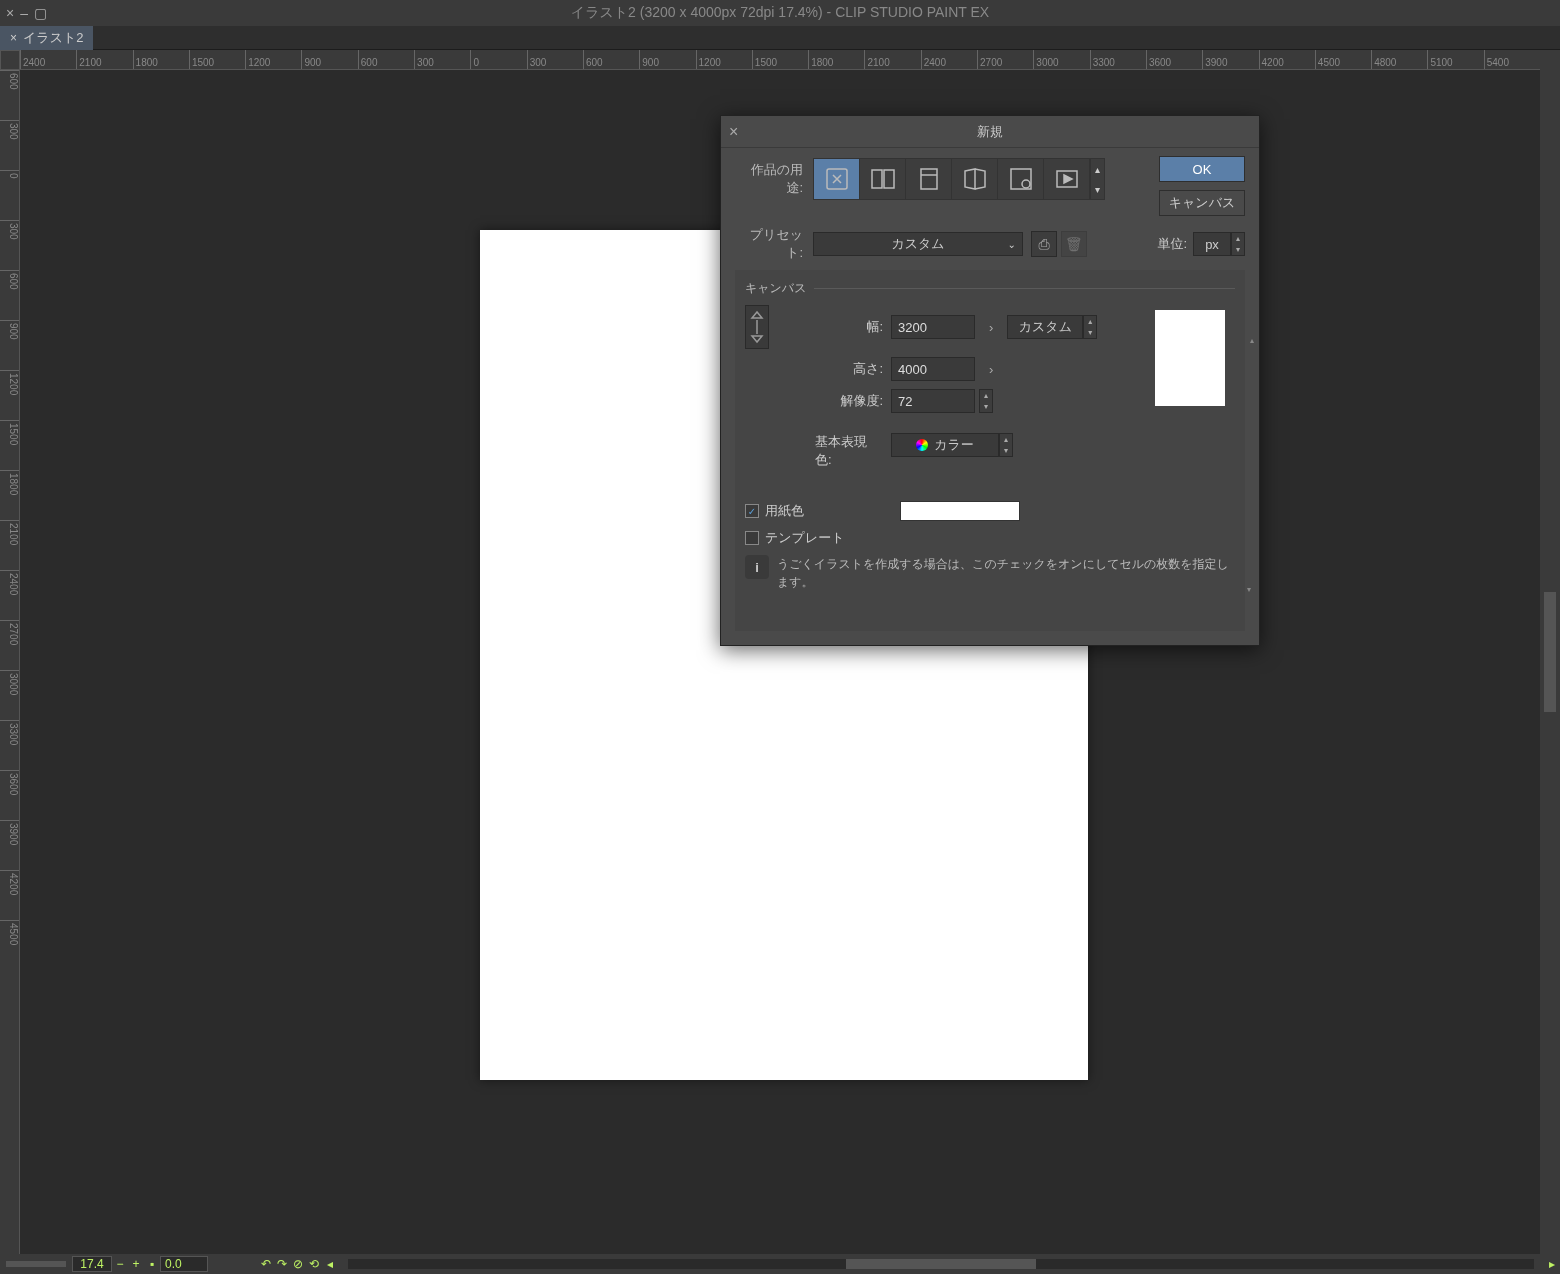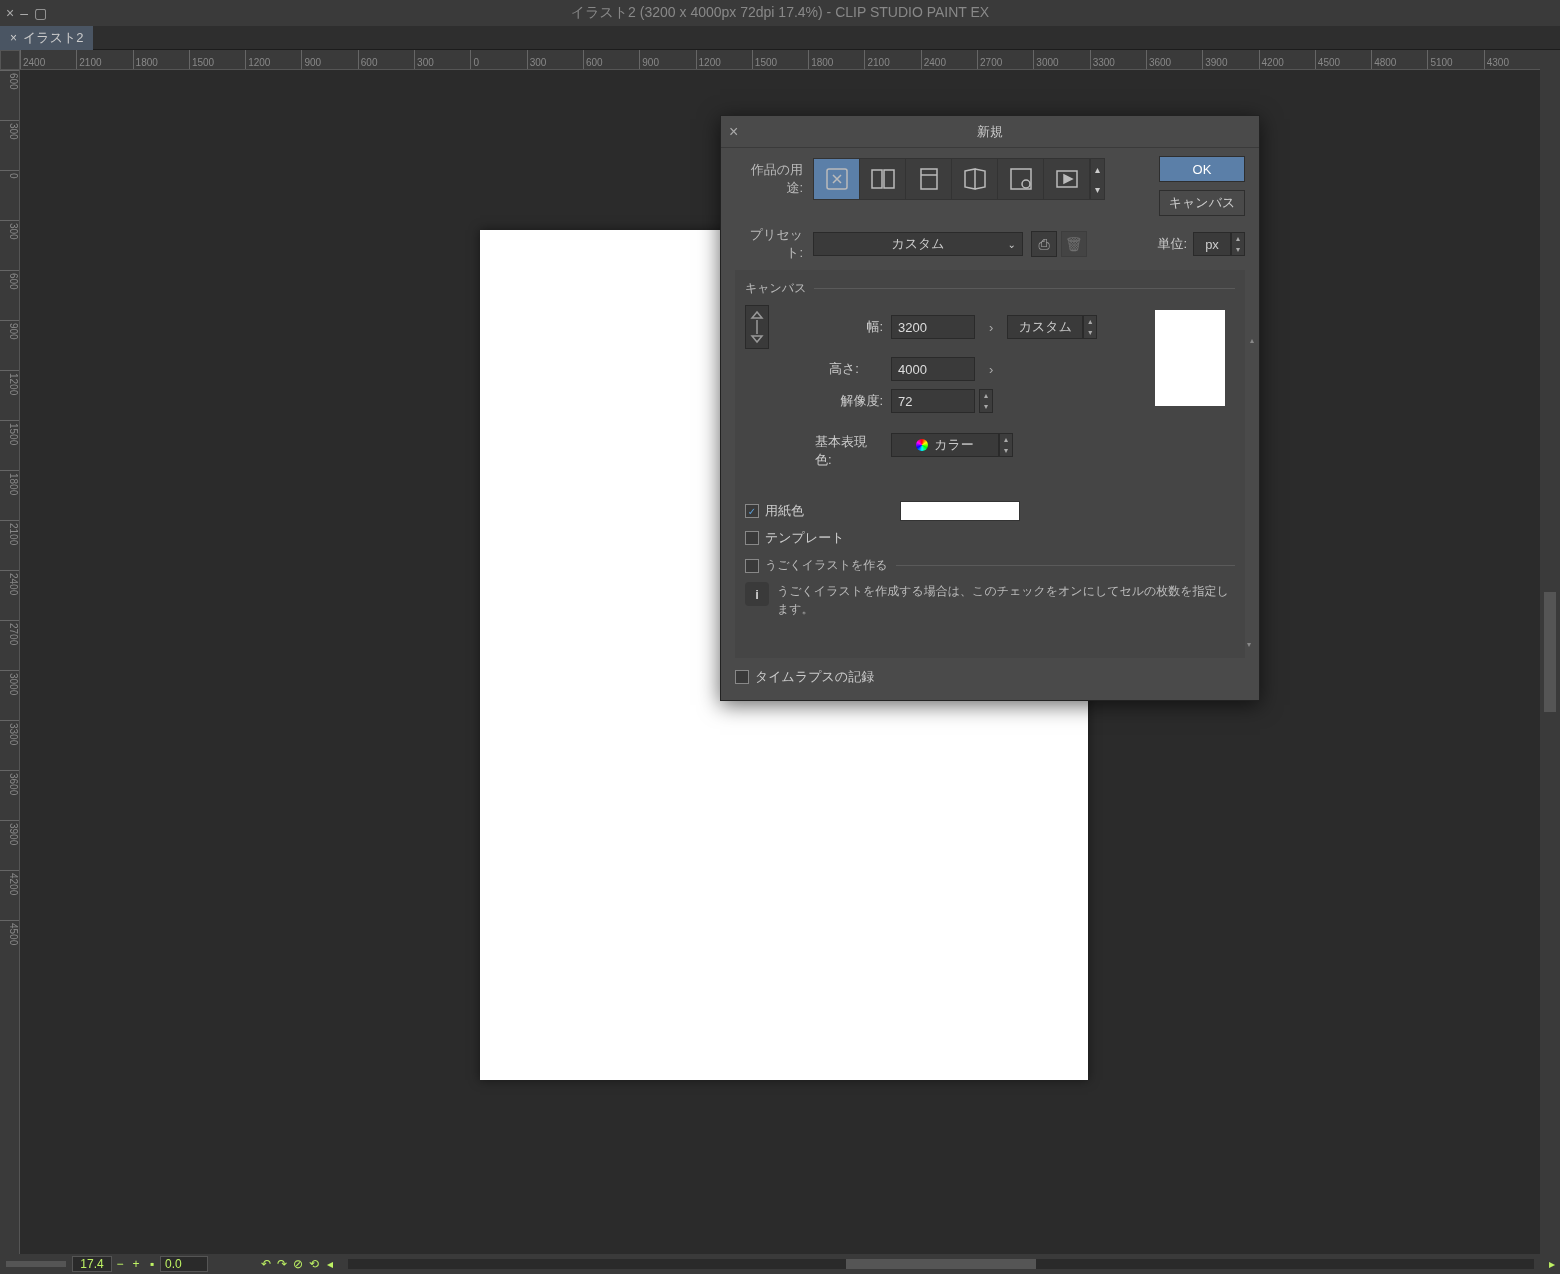--- a/index.html
+++ b/index.html
@@ -118,21 +118,21 @@
     <div class="tick">2400</div>
     <div class="tick">2700</div>
     <div class="tick">3000</div>
     <div class="tick">3300</div>
     <div class="tick">3600</div>
     <div class="tick">3900</div>
     <div class="tick">4200</div>
     <div class="tick">4500</div>
     <div class="tick">4800</div>
     <div class="tick">5100</div>
-    <div class="tick">4300</div>
+    <div class="tick">5400</div>
   </div>
 <div class="ruler-v" id="rv">
     <div class="tick">600</div>
     <div class="tick">300</div>
     <div class="tick">0</div>
     <div class="tick">300</div>
     <div class="tick">600</div>
     <div class="tick">900</div>
     <div class="tick">1200</div>
     <div class="tick">1500</div>
@@ -275,21 +275,21 @@
         <div class="dropdown" style="width:76px">
             <span>カスタム</span>
           </div>
         <div class="stepper">
             <div>▴</div>
             <div>▾</div>
           </div>
       </div>
       <div class="row">
         <div style="width:84px"></div>
-        <div style="width:62px; padding-right:8px;">高さ:</div>
+        <div style="width:62px; text-align:right; padding-right:8px;">高さ:</div>
         <input class="num-input" value="4000" style="">
         <div style="width:14px"></div>
         <span style="color:#aaa;">›</span>
       </div>
       <div class="row">
         <div style="width:84px"></div>
         <div style="width:62px; text-align:right; padding-right:8px;">解像度:</div>
         <input class="num-input" value="72" style="">
         <div style="width:4px"></div>
         <div class="stepper">
@@ -318,34 +318,25 @@
         <span class="checkbox">✓</span>
         <span>用紙色</span>
         <div style="width:96px"></div>
         <div class="colorwell"></div>
       </div>
       <div class="row">
         <span class="checkbox"></span>
         <span>テンプレート</span>
       </div>
 
-      <div class="section-hdr">
-          <span class="checkbox"></span>
-          <span>うごくイラストを作る</span>
-          <div class="line"></div>
-        </div>
       <div class="row" style="align-items:flex-start;">
         <div class="info-icon">i</div>
         <div class="helptxt">うごくイラストを作成する場合は、このチェックをオンにしてセルの枚数を指定します。</div>
       </div>
       <div style="height:28px"></div>
     </div>
     <div class="scroll-inner">
         <div class="ar">▴</div>
         <div class="ar" style="position:absolute;bottom:0;">▾</div>
       </div>
 
-    <div class="row" style="margin-top:10px; margin-bottom:0;">
-      <span class="checkbox"></span>
-      <span>タイムラプスの記録</span>
-    </div>
   </div>
 </div>
 
 </body></html>

